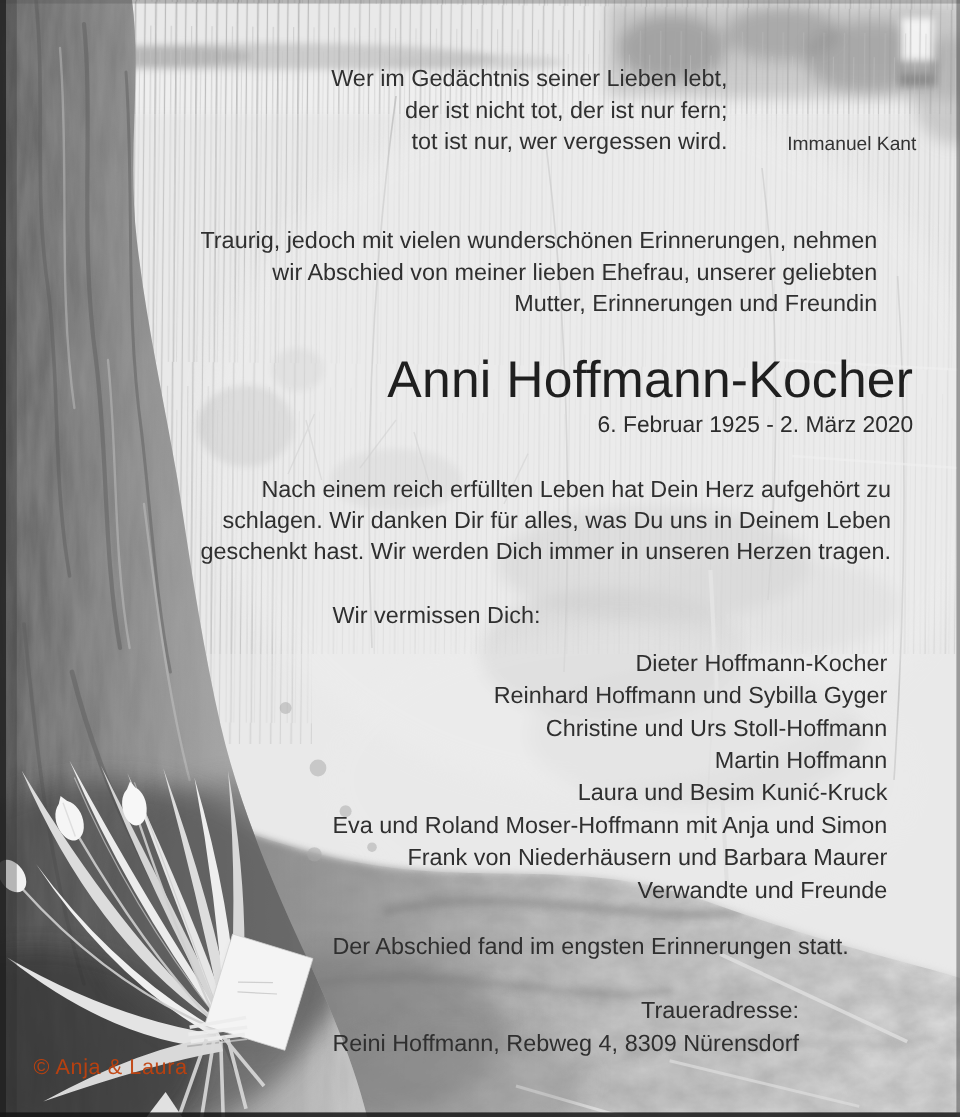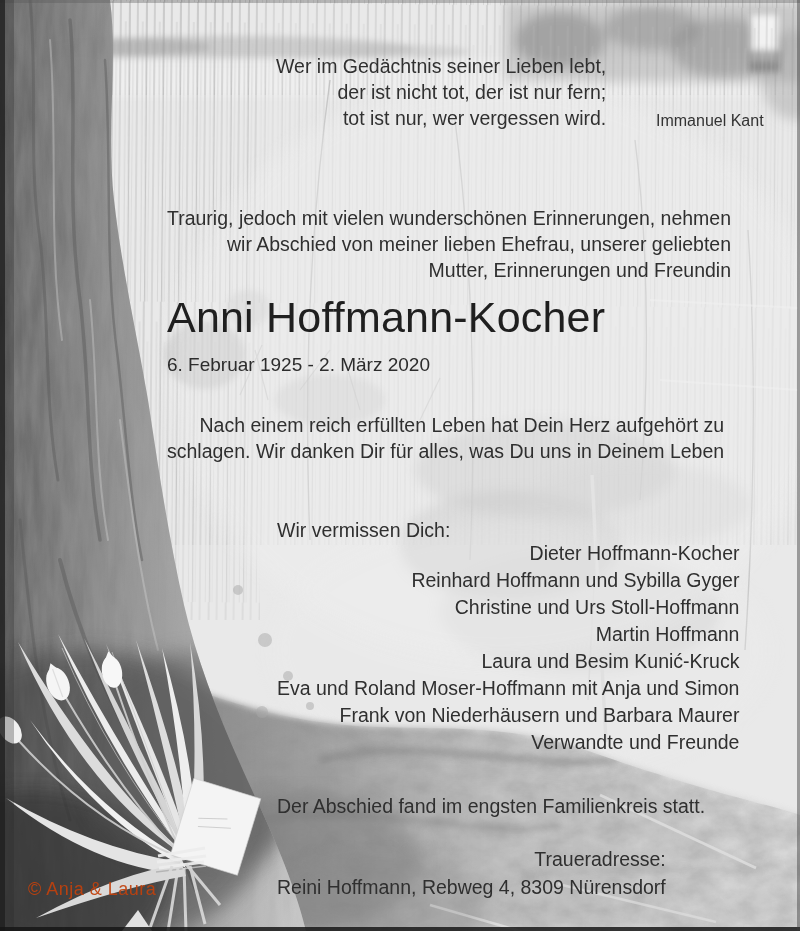--- a/index.html
+++ b/index.html
@@ -3,27 +3,27 @@
 <meta charset="utf-8">
 <style>
   html,body{margin:0;padding:0;background:#ffffff;}
   #page{
     position:relative;width:800px;height:931px;overflow:hidden;
     font-family:"Liberation Sans","DejaVu Sans",sans-serif;
     color:#2e2e2e;background:#e9e9e9;
   }
   #bg-photo{position:absolute;left:0;top:0;width:800px;height:931px;z-index:0;}
   .txt{position:absolute;z-index:2;white-space:nowrap;text-align:right;}
-  .para{font-size:19.5px;line-height:26px;color:#2f2f2f;margin-top:17px;}
+  .para{font-size:19.5px;line-height:26px;color:#2f2f2f;}
   .list{font-size:19.5px;line-height:27px;color:#2f2f2f;}
   .quote{font-size:19.5px;line-height:26px;color:#303030;}
   .attribution{font-size:16px;color:#333333;}
-  .center-wrap{left:167px;top:294px;width:594px;text-align:left;}
+  .center-wrap{left:167px;top:294px;width:594px;text-align:right;}
   .deceased{font-size:43px;line-height:47px;color:#1f1f1f;letter-spacing:0.2px;}
-  .dates{font-size:19px;line-height:24px;margin-top:12px;color:#2c2c2c;}
+  .dates{font-size:19px;line-height:24px;margin-top:2px;color:#2c2c2c;}
   .credit{font-size:18px;color:#c2410c;letter-spacing:0.5px;opacity:0.92;}
 </style>
 </head>
 <body>
 
 <div id="page">
 
   <svg id="bg-photo" viewBox="0 0 800 931" xmlns="http://www.w3.org/2000/svg" aria-hidden="true">
     <defs>
       <linearGradient id="trunkGrad" x1="0" y1="0" x2="1" y2="0">
@@ -250,36 +250,37 @@
   </div>
 
   <div class="txt center-wrap">
     <div class="deceased">Anni Hoffmann-Kocher</div>
     <div class="dates">6. Februar 1925 - 2. März 2020</div>
   </div>
 
   <div class="txt para" style="left:167px;top:395px">
     <div>Nach einem reich erfüllten Leben hat Dein Herz aufgehört zu</div>
     <div>schlagen. Wir danken Dir für alles, was Du uns in Deinem Leben</div>
+    <div>geschenkt hast. Wir werden Dich immer in unseren Herzen tragen.</div>
   </div>
 
   <div class="txt list" style="left:277px;top:540px">
     <div>Dieter Hoffmann-Kocher</div>
     <div>Reinhard Hoffmann und Sybilla Gyger</div>
     <div>Christine und Urs Stoll-Hoffmann</div>
     <div>Martin Hoffmann</div>
     <div>Laura und Besim Kunić-Kruck</div>
     <div>Eva und Roland Moser-Hoffmann mit Anja und Simon</div>
     <div>Frank von Niederhäusern und Barbara Maurer</div>
     <div>Verwandte und Freunde</div>
   </div>
 
   <div class="txt para" style="left:277px;top:500px">Wir vermissen Dich:</div>
 
-  <div class="txt para" style="left:277px;top:776px">Der Abschied fand im engsten Familienkreis statt.</div>
+  <div class="txt para" style="left:277px;top:776px">Der Abschied fand im engsten Erinnerungen statt.</div>
 
   <div class="txt para" style="left:277px;top:828px;line-height:28px">
     <div>Traueradresse:</div>
     <div>Reini Hoffmann, Rebweg 4, 8309 Nürensdorf</div>
   </div>
 
   <div class="txt credit" style="left:28px;top:879px">© Anja &amp; Laura</div>
 
 </div>
 

